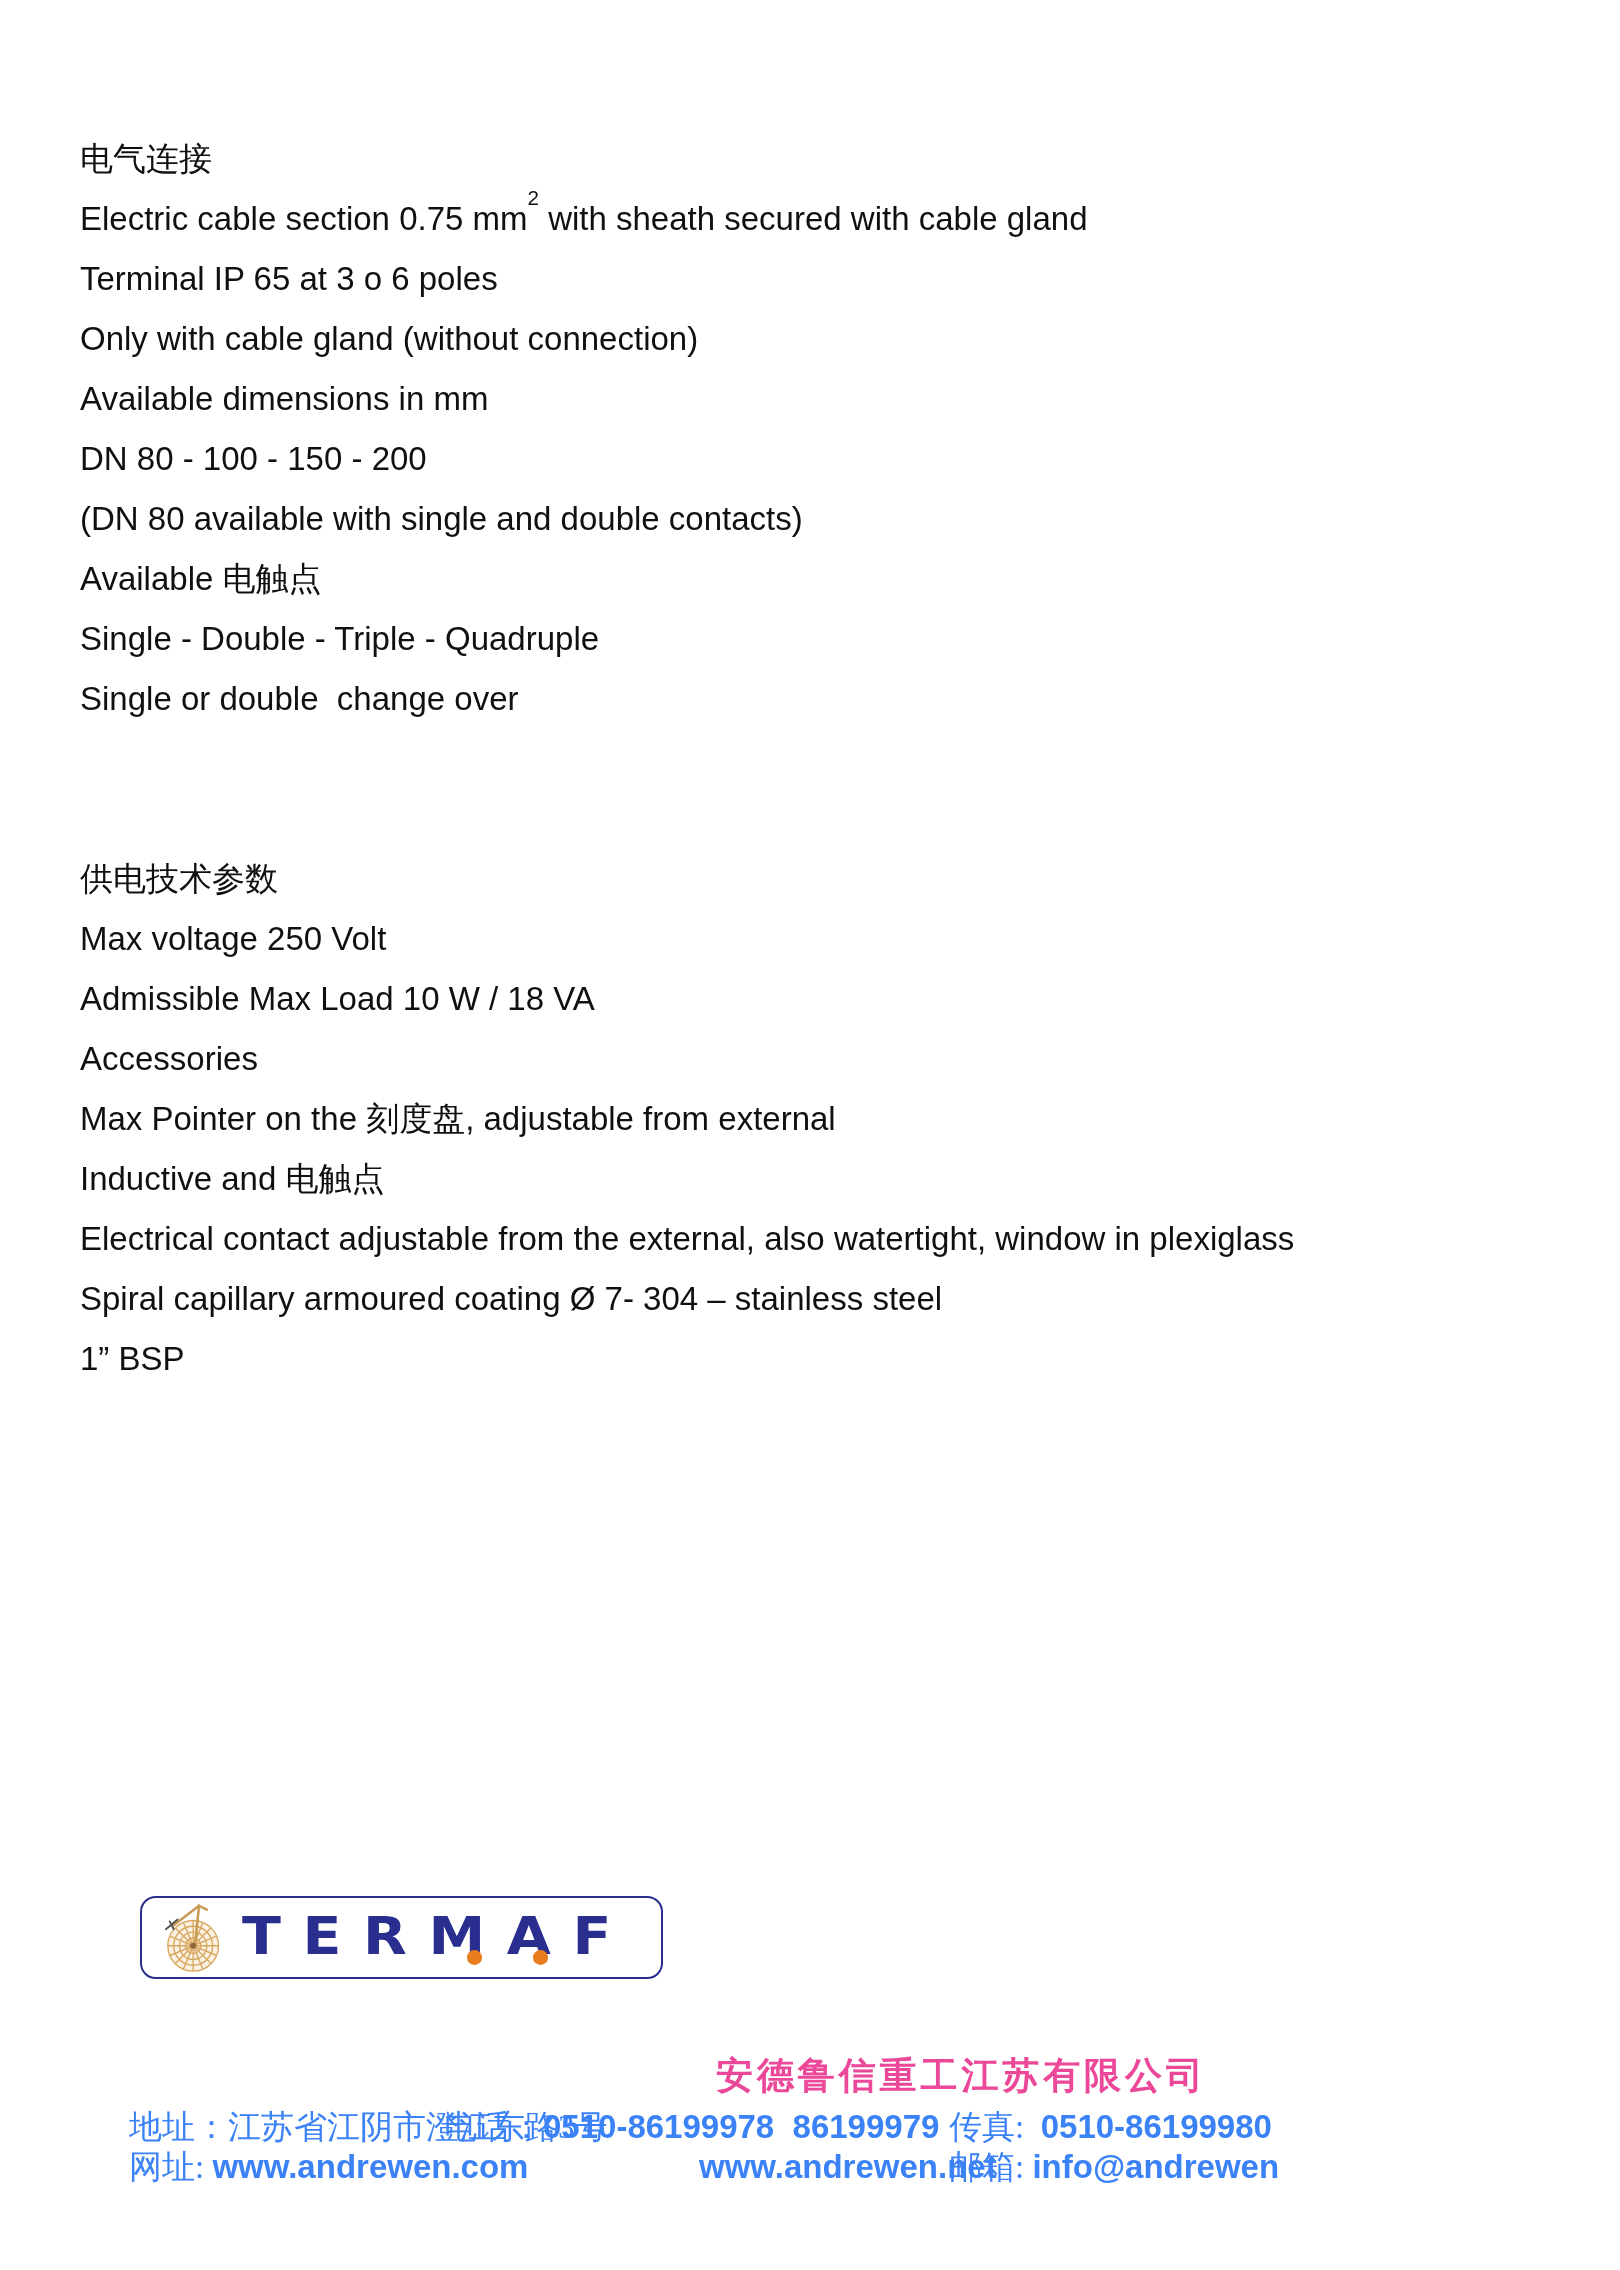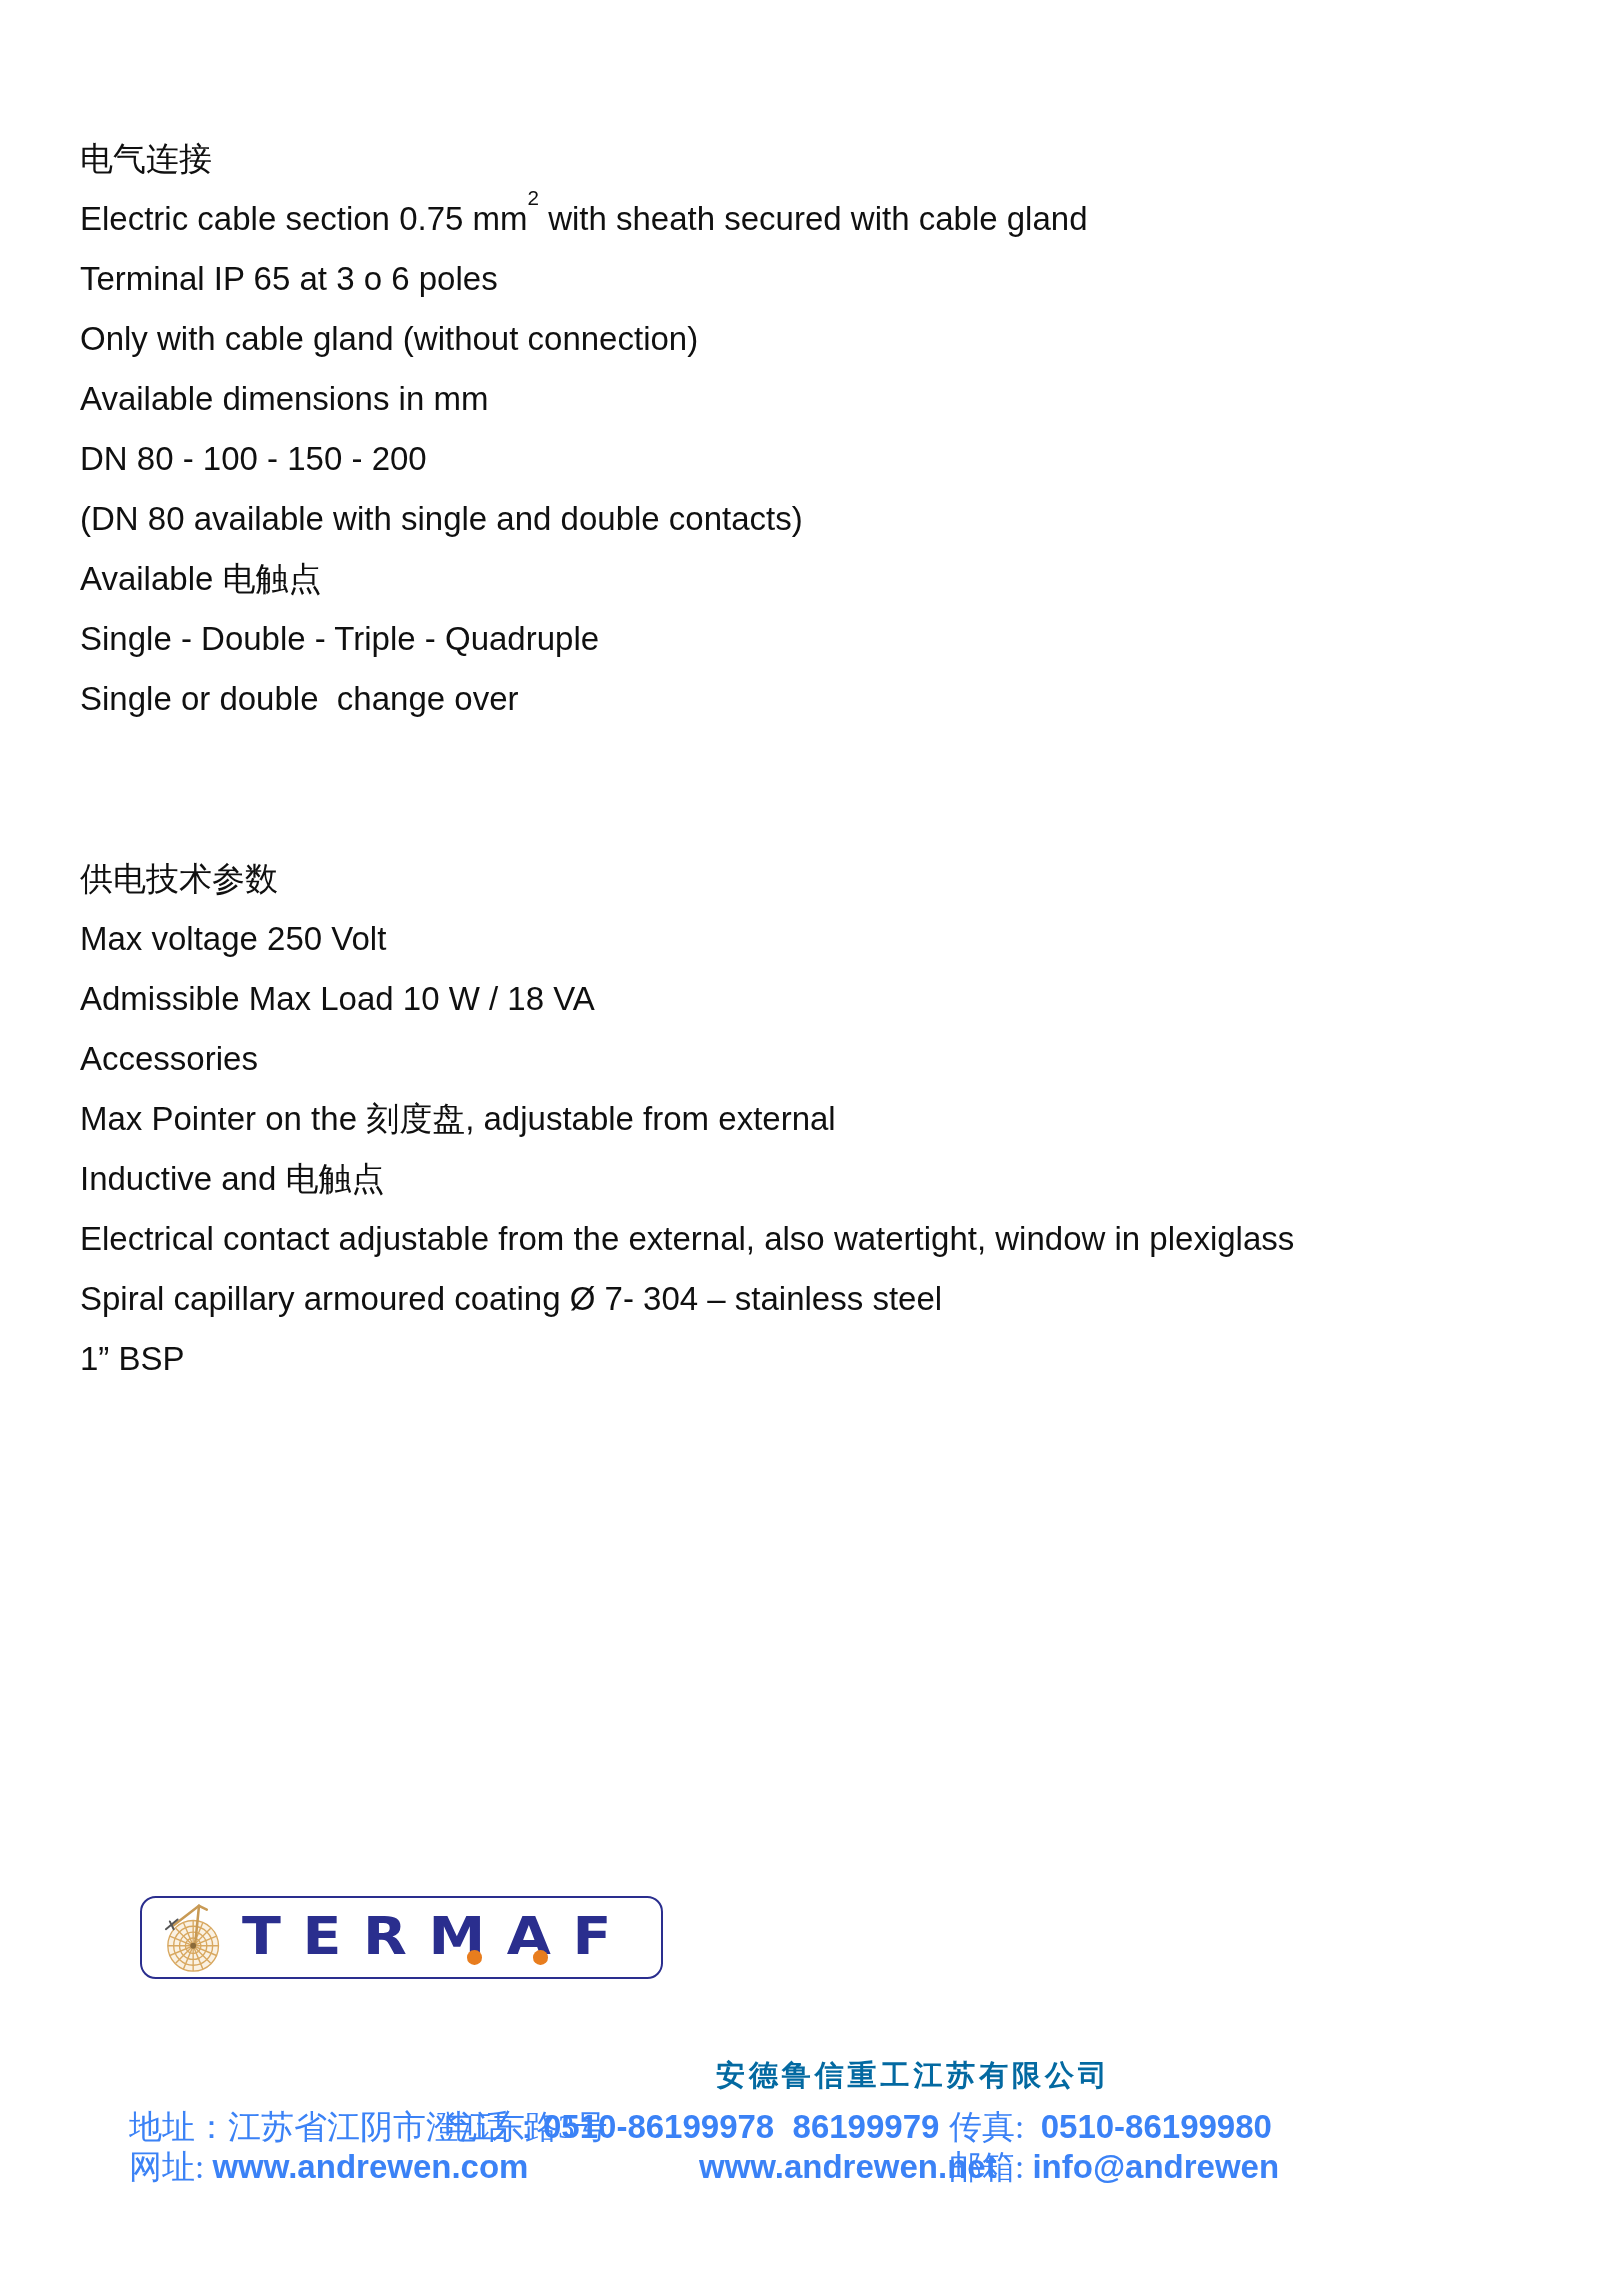--- a/index.html
+++ b/index.html
@@ -24,21 +24,21 @@
     font-size:57px;font-weight:bold;letter-spacing:21.6px;color:#2a2e8e;
     font-family:"DejaVu Sans","Liberation Sans",sans-serif;
     transform:scaleY(0.92);transform-origin:left top;white-space:pre;
   }
   .logo-dot{position:absolute;width:14.7px;height:14.7px;border-radius:50%;background:#e87d1e;top:52px;}
   .dot-m{left:325px;}
   .dot-a{left:391px;}
 
   .company{
     position:absolute;left:716px;top:2054px;height:43px;line-height:43px;
-    font-size:29px;font-weight:600;letter-spacing:3.9px;color:#0369a1;white-space:pre;
+    font-size:37px;font-weight:600;letter-spacing:3.9px;color:#ec4899;white-space:pre;
     font-family:"Liberation Serif","DejaVu Serif",serif;
   }
   .fitem{position:absolute;height:39px;line-height:39px;font-size:33px;white-space:pre;color:#3b82f6;}
   .row1{top:2107px;}
   .row2{top:2147px;}
   .fx-addr{left:129px;}
   .fx-tel{left:444px;}
   .fx-fax{left:949px;}
   .fx-web{left:129px;}
   .fx-net{left:699px;}

